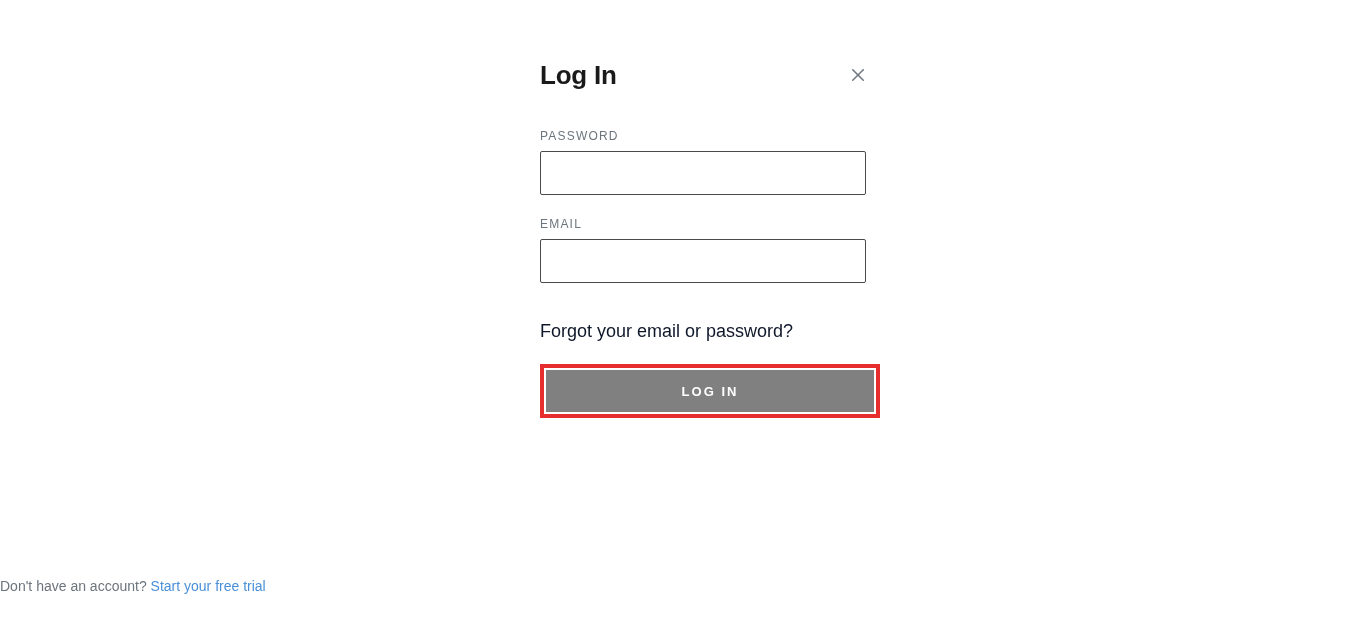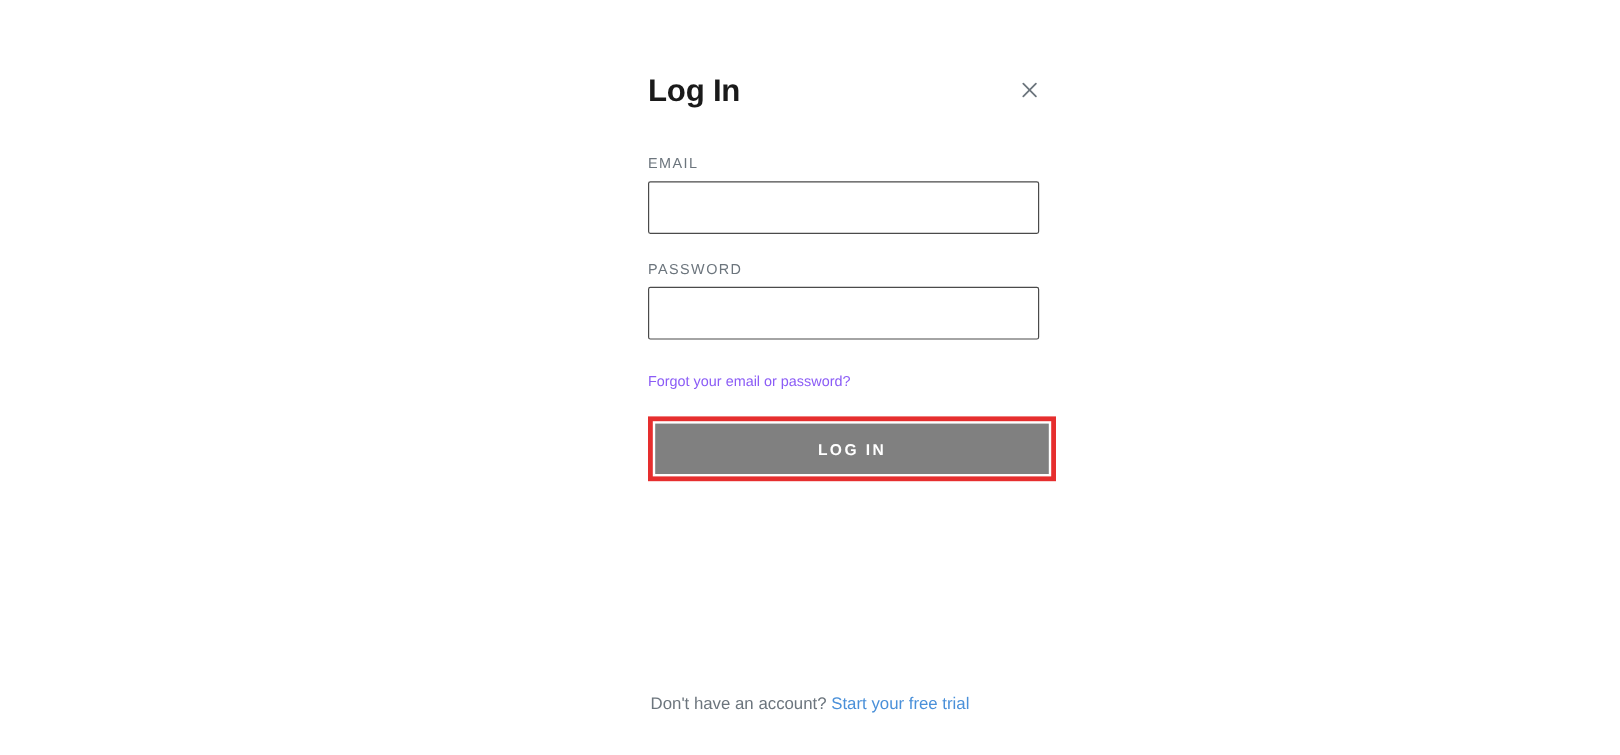--- a/index.html
+++ b/index.html
@@ -57,26 +57,26 @@
       width: 326px;
       height: 44px;
       border: 1px solid #4a4a4a;
       border-radius: 2px;
       padding: 0 12px;
       font-size: 14px;
       outline: none;
       background: #ffffff;
     }
     .forgot-link {
-      font-size: 12px;
-      color: #8b5cf6;
+      font-size: 18px;
+      color: #0f172a;
       text-decoration: none;
       cursor: pointer;
       display: inline-block;
-      margin-top: 6px;
+      margin-top: 16px;
       margin-bottom: 22px;
     }
     .login-button-wrap {
       width: 340px;
       border: 4px solid #e62e2e;
       padding: 2px;
     }
     .login-button {
       width: 100%;
       height: 42px;
@@ -86,21 +86,20 @@
       font-size: 13px;
       font-weight: 600;
       letter-spacing: 2px;
       cursor: pointer;
     }
     .footer {
       position: absolute;
       left: 0;
       top: 578px;
       width: 1350px;
-      text-align: center;
       font-size: 14px;
       color: #6c757d;
     }
     .footer-link {
       color: #4a90d9;
       text-decoration: none;
       cursor: pointer;
     }
   </style>
 </head>
@@ -110,27 +109,27 @@
   <svg viewBox="0 0 24 24" fill="none" stroke="#6c757d" stroke-width="2" stroke-linecap="round">
     <line x1="5" y1="5" x2="19" y2="19"></line>
     <line x1="19" y1="5" x2="5" y2="19"></line>
   </svg>
 </div>
 
 <div class="modal">
   <h1 class="title">Log In</h1>
 
   <div class="field-group">
-    <label class="field-label">EMAIL</label>
-    <input type="text" class="field-input" value="" style="">
+    <label class="field-label">PASSWORD</label>
+    <input type="password" class="field-input" value="" style="">
   </div>
 
   <div class="field-group">
-    <label class="field-label">PASSWORD</label>
-    <input type="password" class="field-input" value="" style="">
+    <label class="field-label">EMAIL</label>
+    <input type="text" class="field-input" value="" style="">
   </div>
 
   <a class="forgot-link">Forgot your email or password?</a>
 
   <div class="login-button-wrap">
     <button class="login-button">LOG IN</button>
   </div>
 </div>
 
 <div class="footer">

